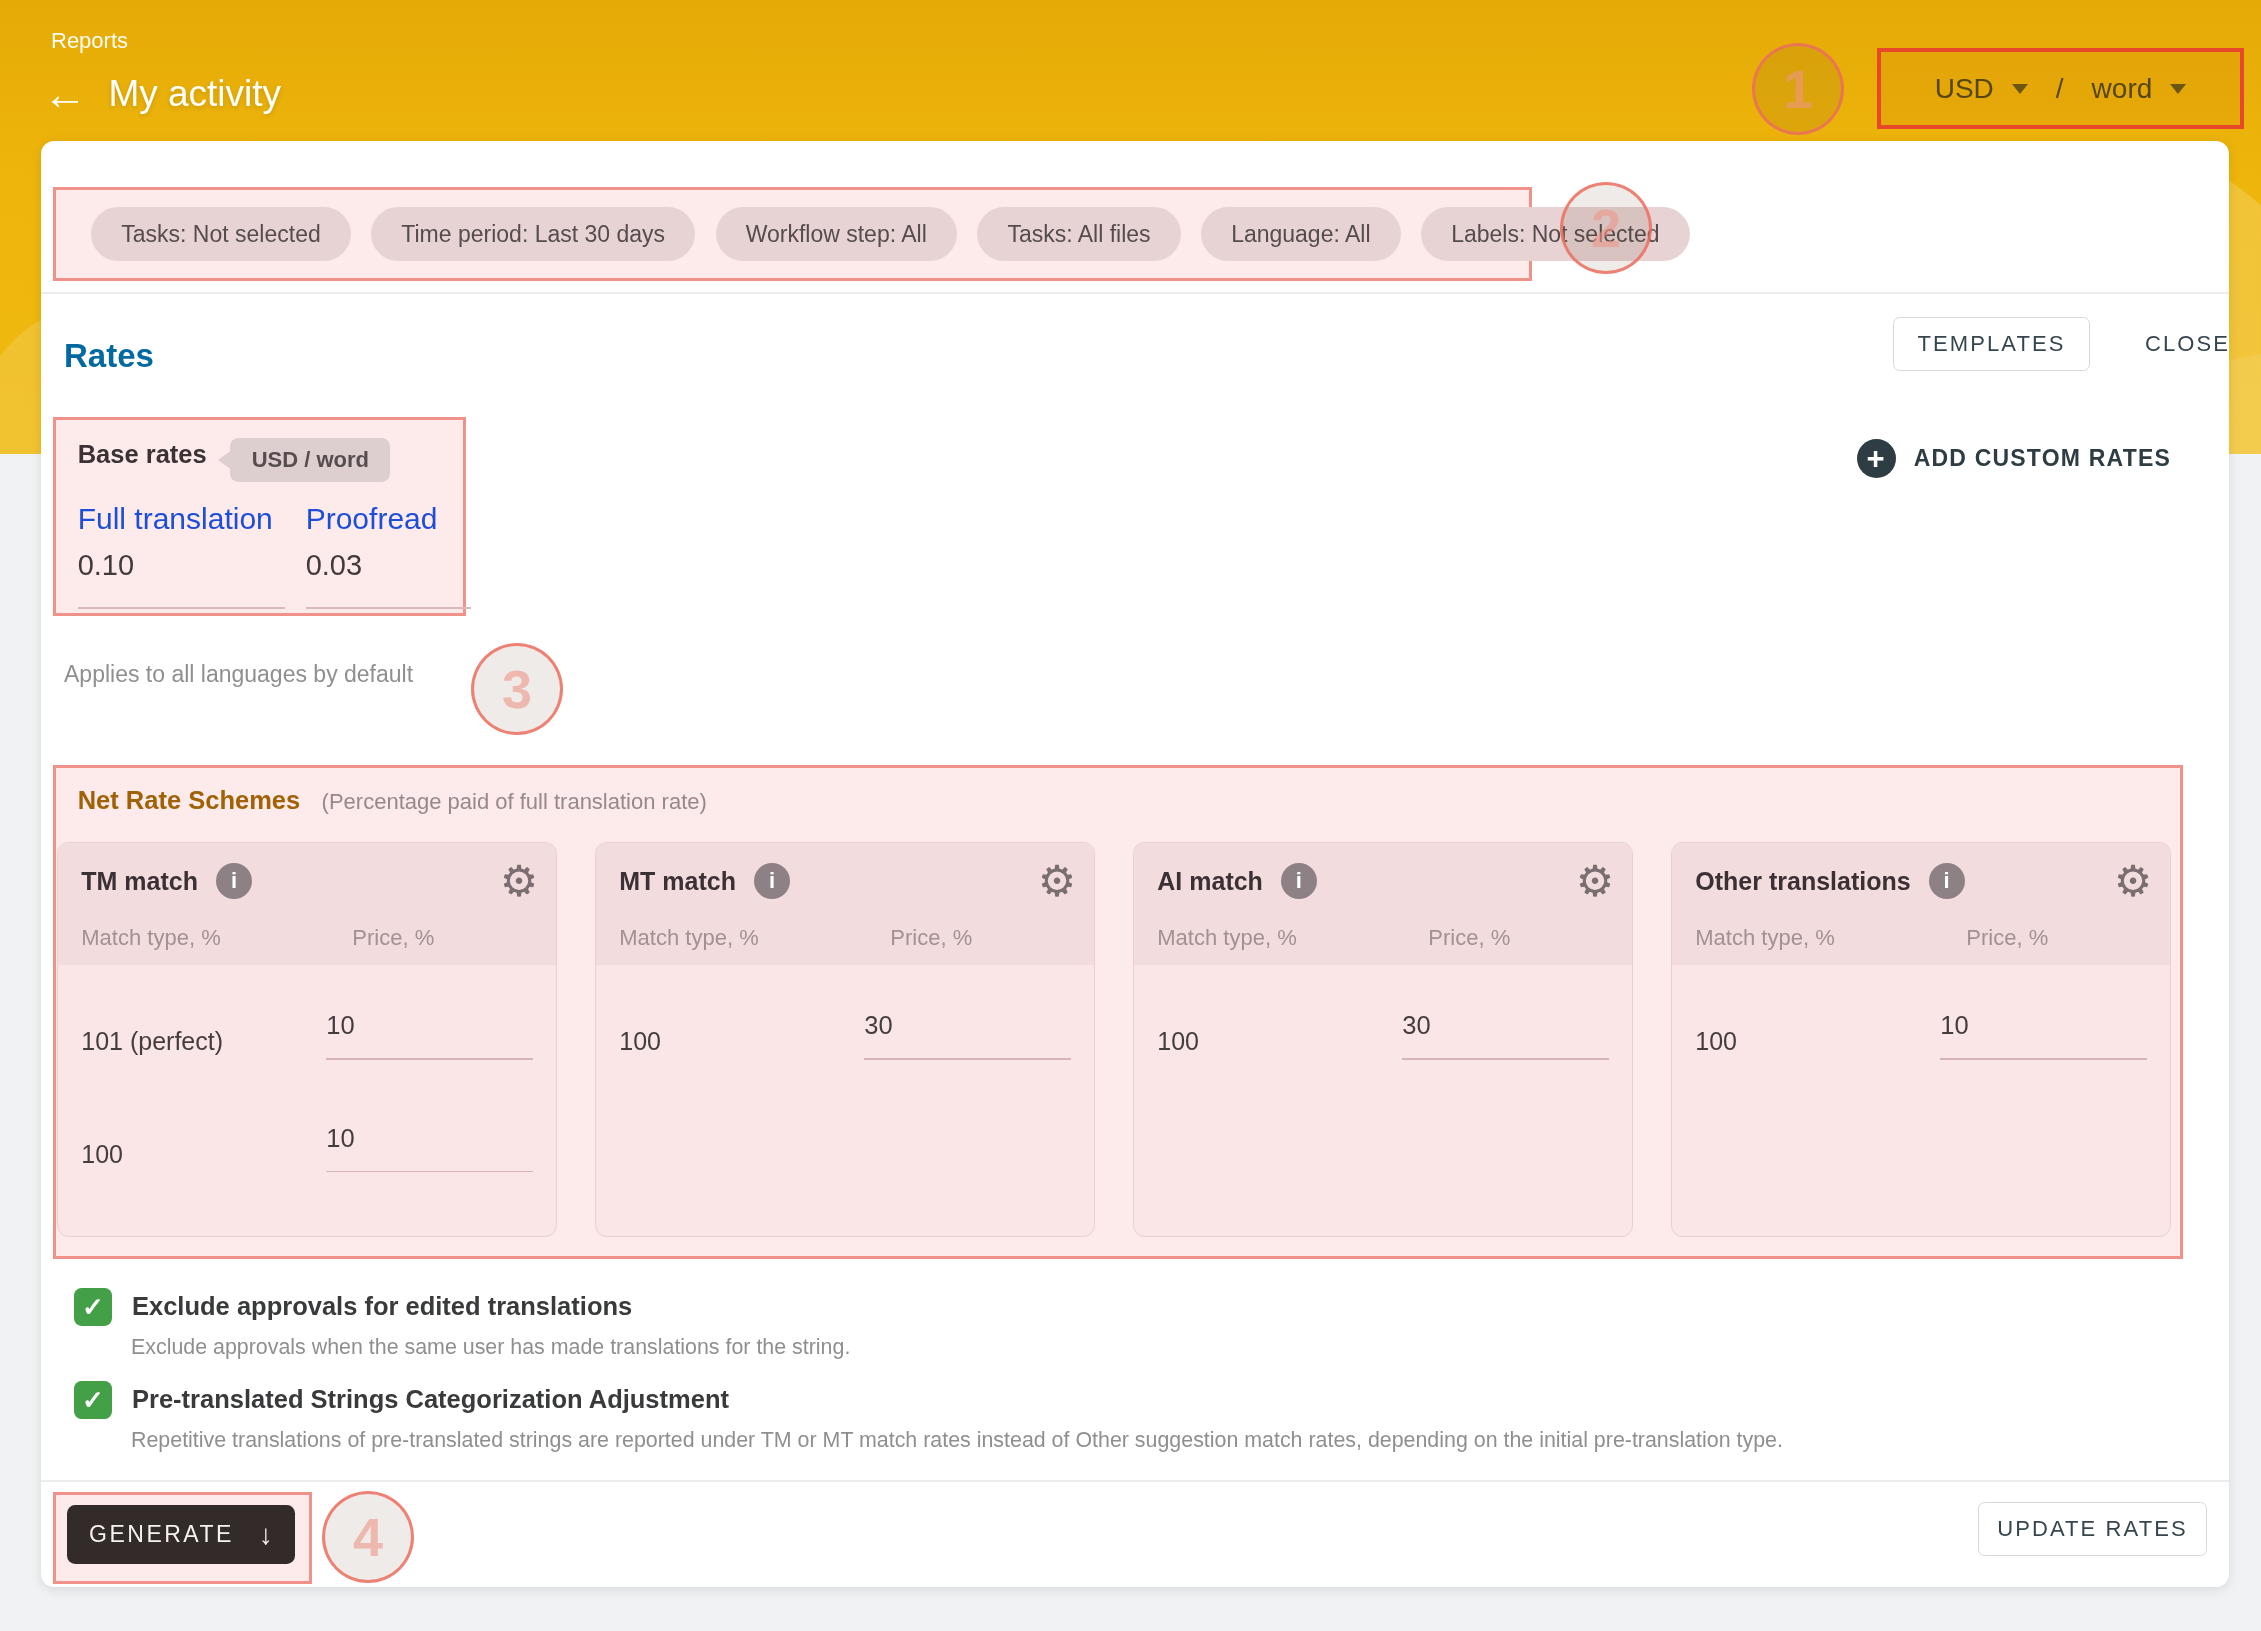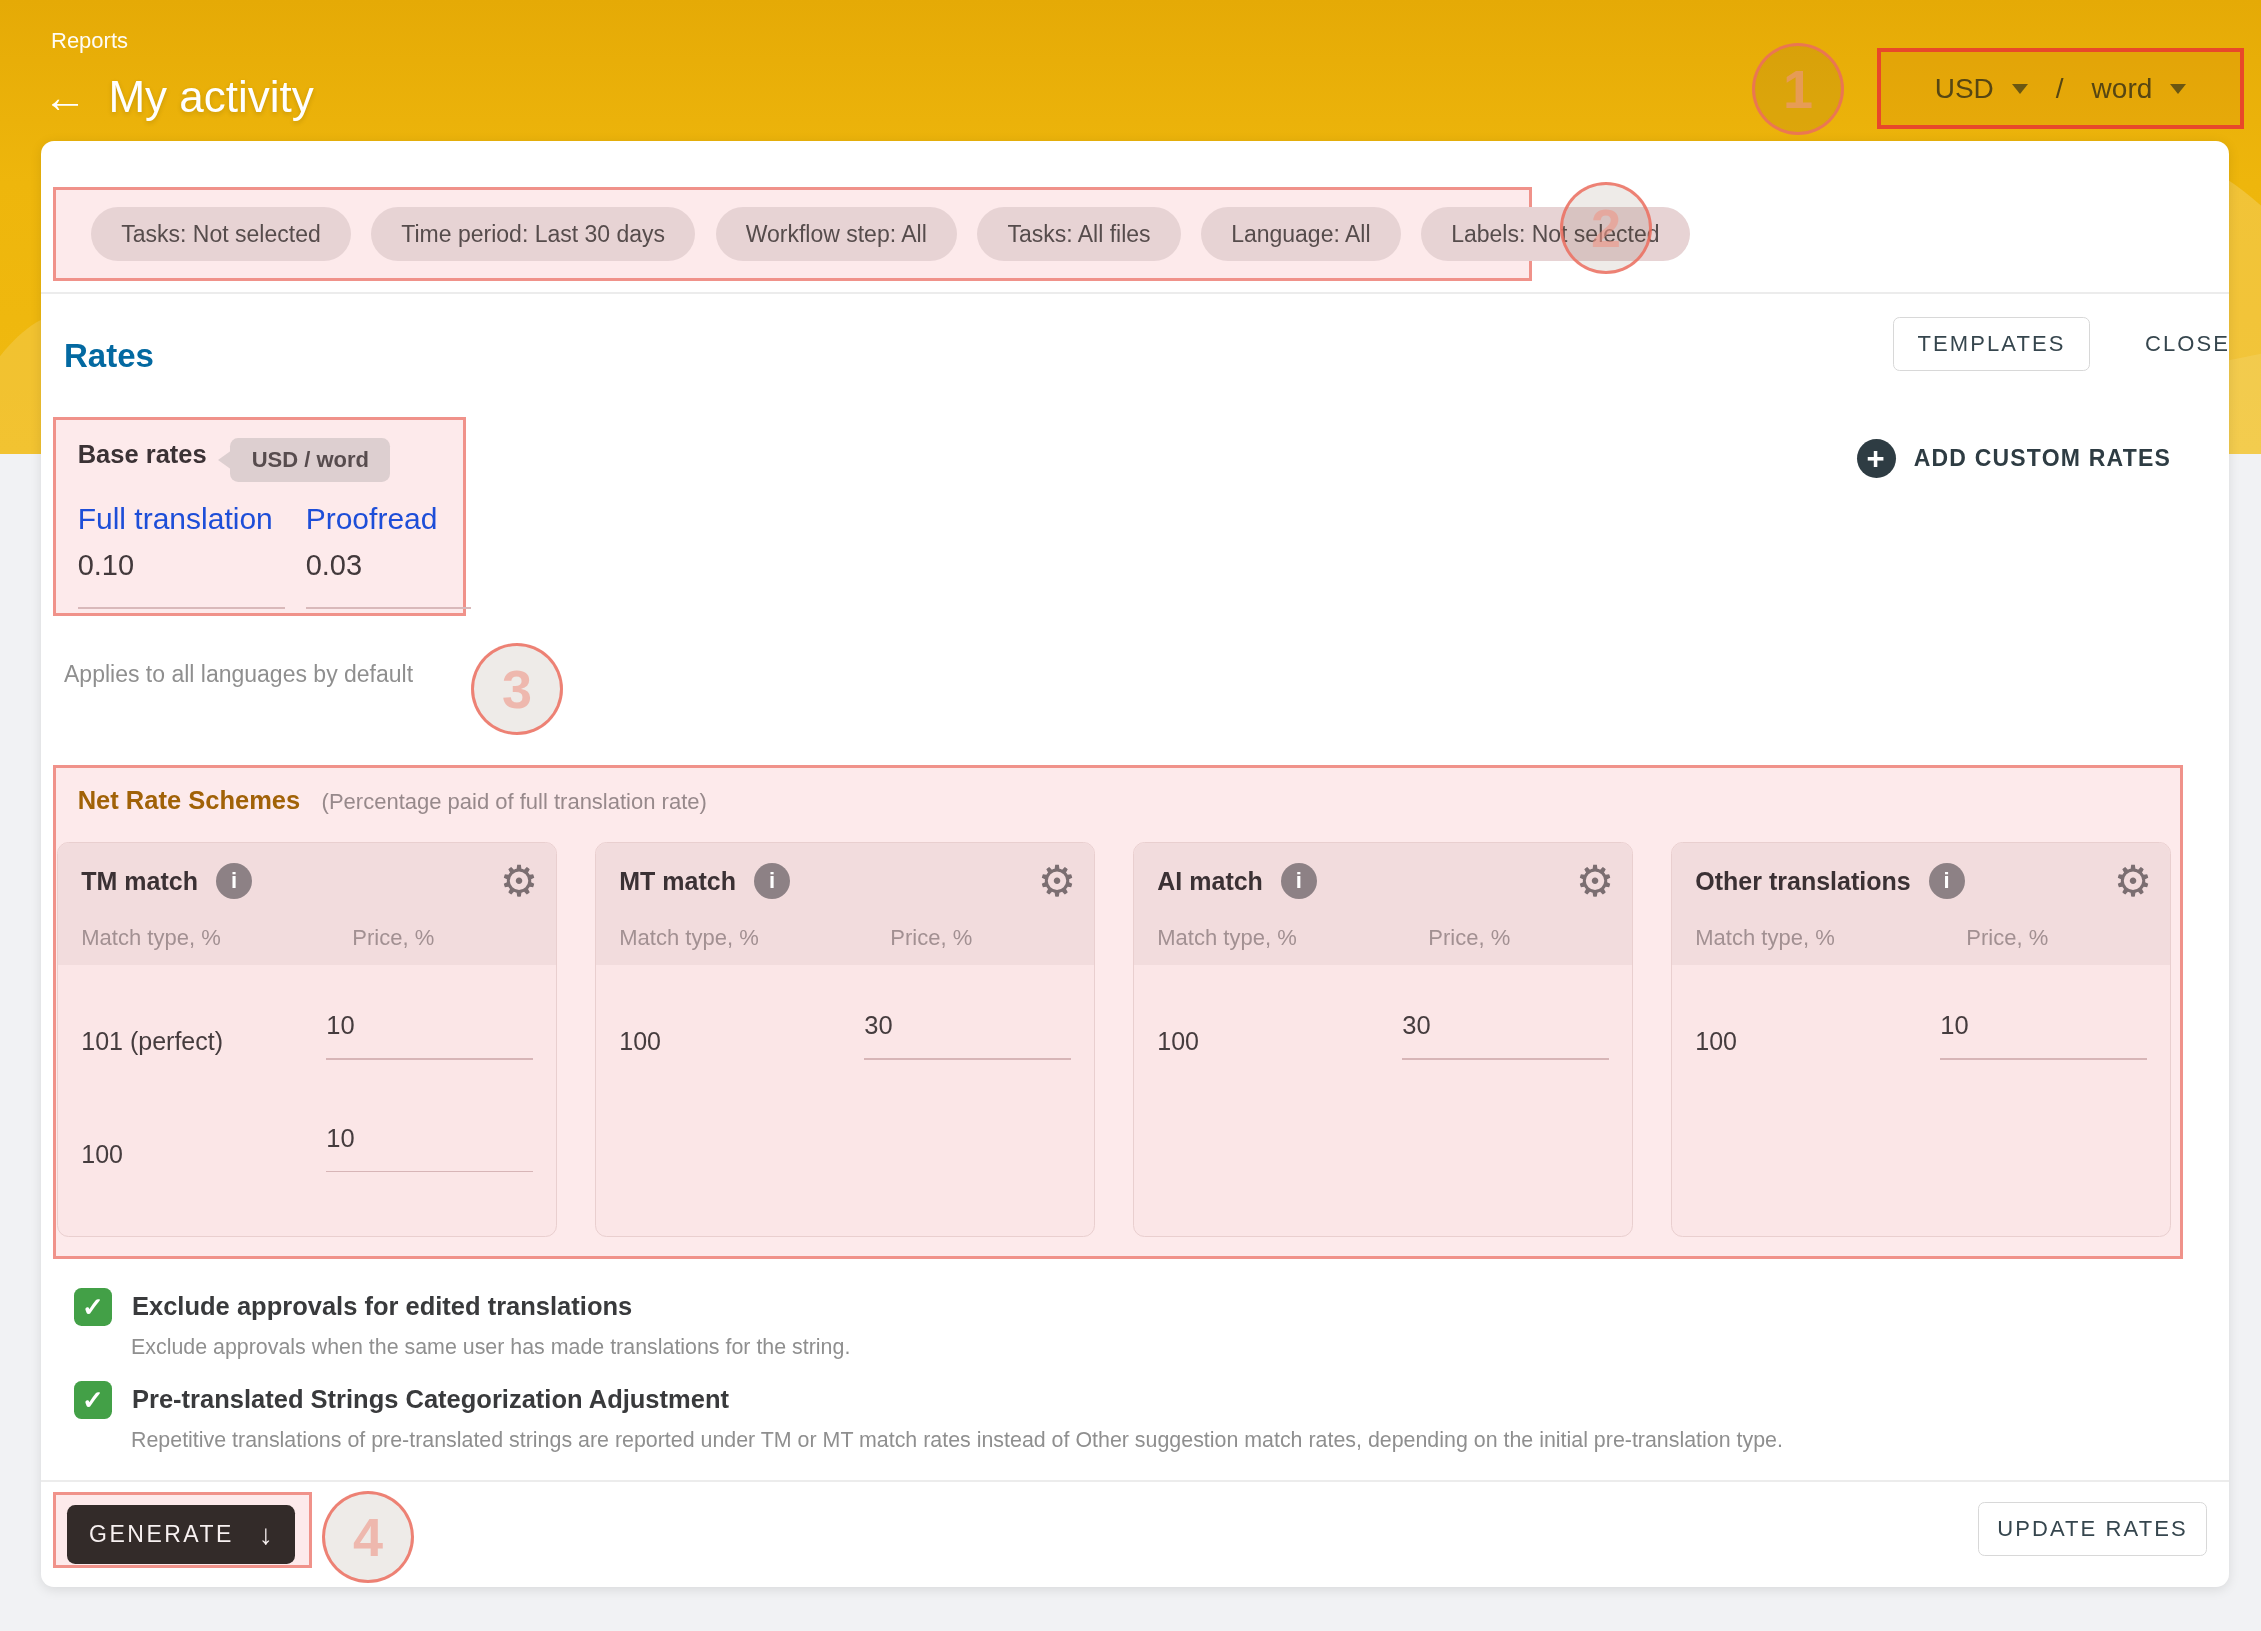--- a/index.html
+++ b/index.html
@@ -10,21 +10,21 @@
     font-family:"Liberation Sans", sans-serif;
     color:#333;
   }
   
   .hero { position:absolute; left:0; top:0; width:2261px; height:454px;
           background:linear-gradient(180deg,#e5aa06 0%, #eeb60c 40%, #f0ba10 100%); }
   .hero svg { position:absolute; left:0; top:0; }
   .breadcrumb { position:absolute; left:51px; top:28px; font-size:22px; color:rgba(255,255,255,.96); }
   .title-row { position:absolute; left:43px; top:72px; display:flex; align-items:center; gap:21.4px; color:#fff; }
   .back-arrow { font-size:44px; line-height:1; cursor:pointer; }
-  .page-title { font-size:44px; font-weight:400; text-shadow:0 1.6px 5px rgba(0,0,0,.15); }
+  .page-title { font-size:37px; font-weight:400; text-shadow:0 1.6px 5px rgba(0,0,0,.15); }
 
   .currency-box { position:absolute; left:1877px; top:48px; width:367px; height:81px;
     border:4.1px solid #e8482a; background:rgba(200,110,10,.12);
     display:flex; align-items:center; justify-content:center; gap:28px;
     color:#564613; font-size:28px; }
   .cur-item { display:flex; align-items:center; gap:18px; cursor:pointer; }
   .caret { width:0; height:0; border-left:8.2px solid transparent; border-right:8.2px solid transparent;
            border-top:10px solid #6b5712; }
   .cur-sep { color:#564613; }
 
@@ -106,21 +106,21 @@
 
   
   .opt { position:absolute; left:33px; display:flex; align-items:flex-start; gap:20px; }
   .checkbox { width:38px; height:38px; border-radius:7.4px; background:#43a047; color:#fff;
     display:flex; align-items:center; justify-content:center; font-size:26px; font-weight:bold; cursor:pointer;
     flex:0 0 auto; }
   .opt-label { font-size:25.5px; font-weight:bold; color:#393a3c; padding-top:4.1px; }
   .opt-desc { position:absolute; left:90px; font-size:21.4px; color:#8f8f8f; }
 
   
-  .gen-box { position:absolute; left:12.3px; top:1351px; width:259px; height:76px; }
+  .gen-box { position:absolute; left:12.3px; top:1351px; width:259px; height:92px; }
   .gen-btn { position:absolute; left:10.7px; top:10px; width:228px; height:59px; background:#332b29;
     border-radius:8.2px; color:#f8f1f1; font-size:23px; letter-spacing:2.5px;
     display:flex; align-items:center; justify-content:center; gap:25px; cursor:pointer; }
   .gen-arrow { font-size:28px; letter-spacing:0; }
   .update-btn { left:1937px; top:1361px; width:229px; }
 </style>
 </head>
 <body>
 
 <div class="hero">

